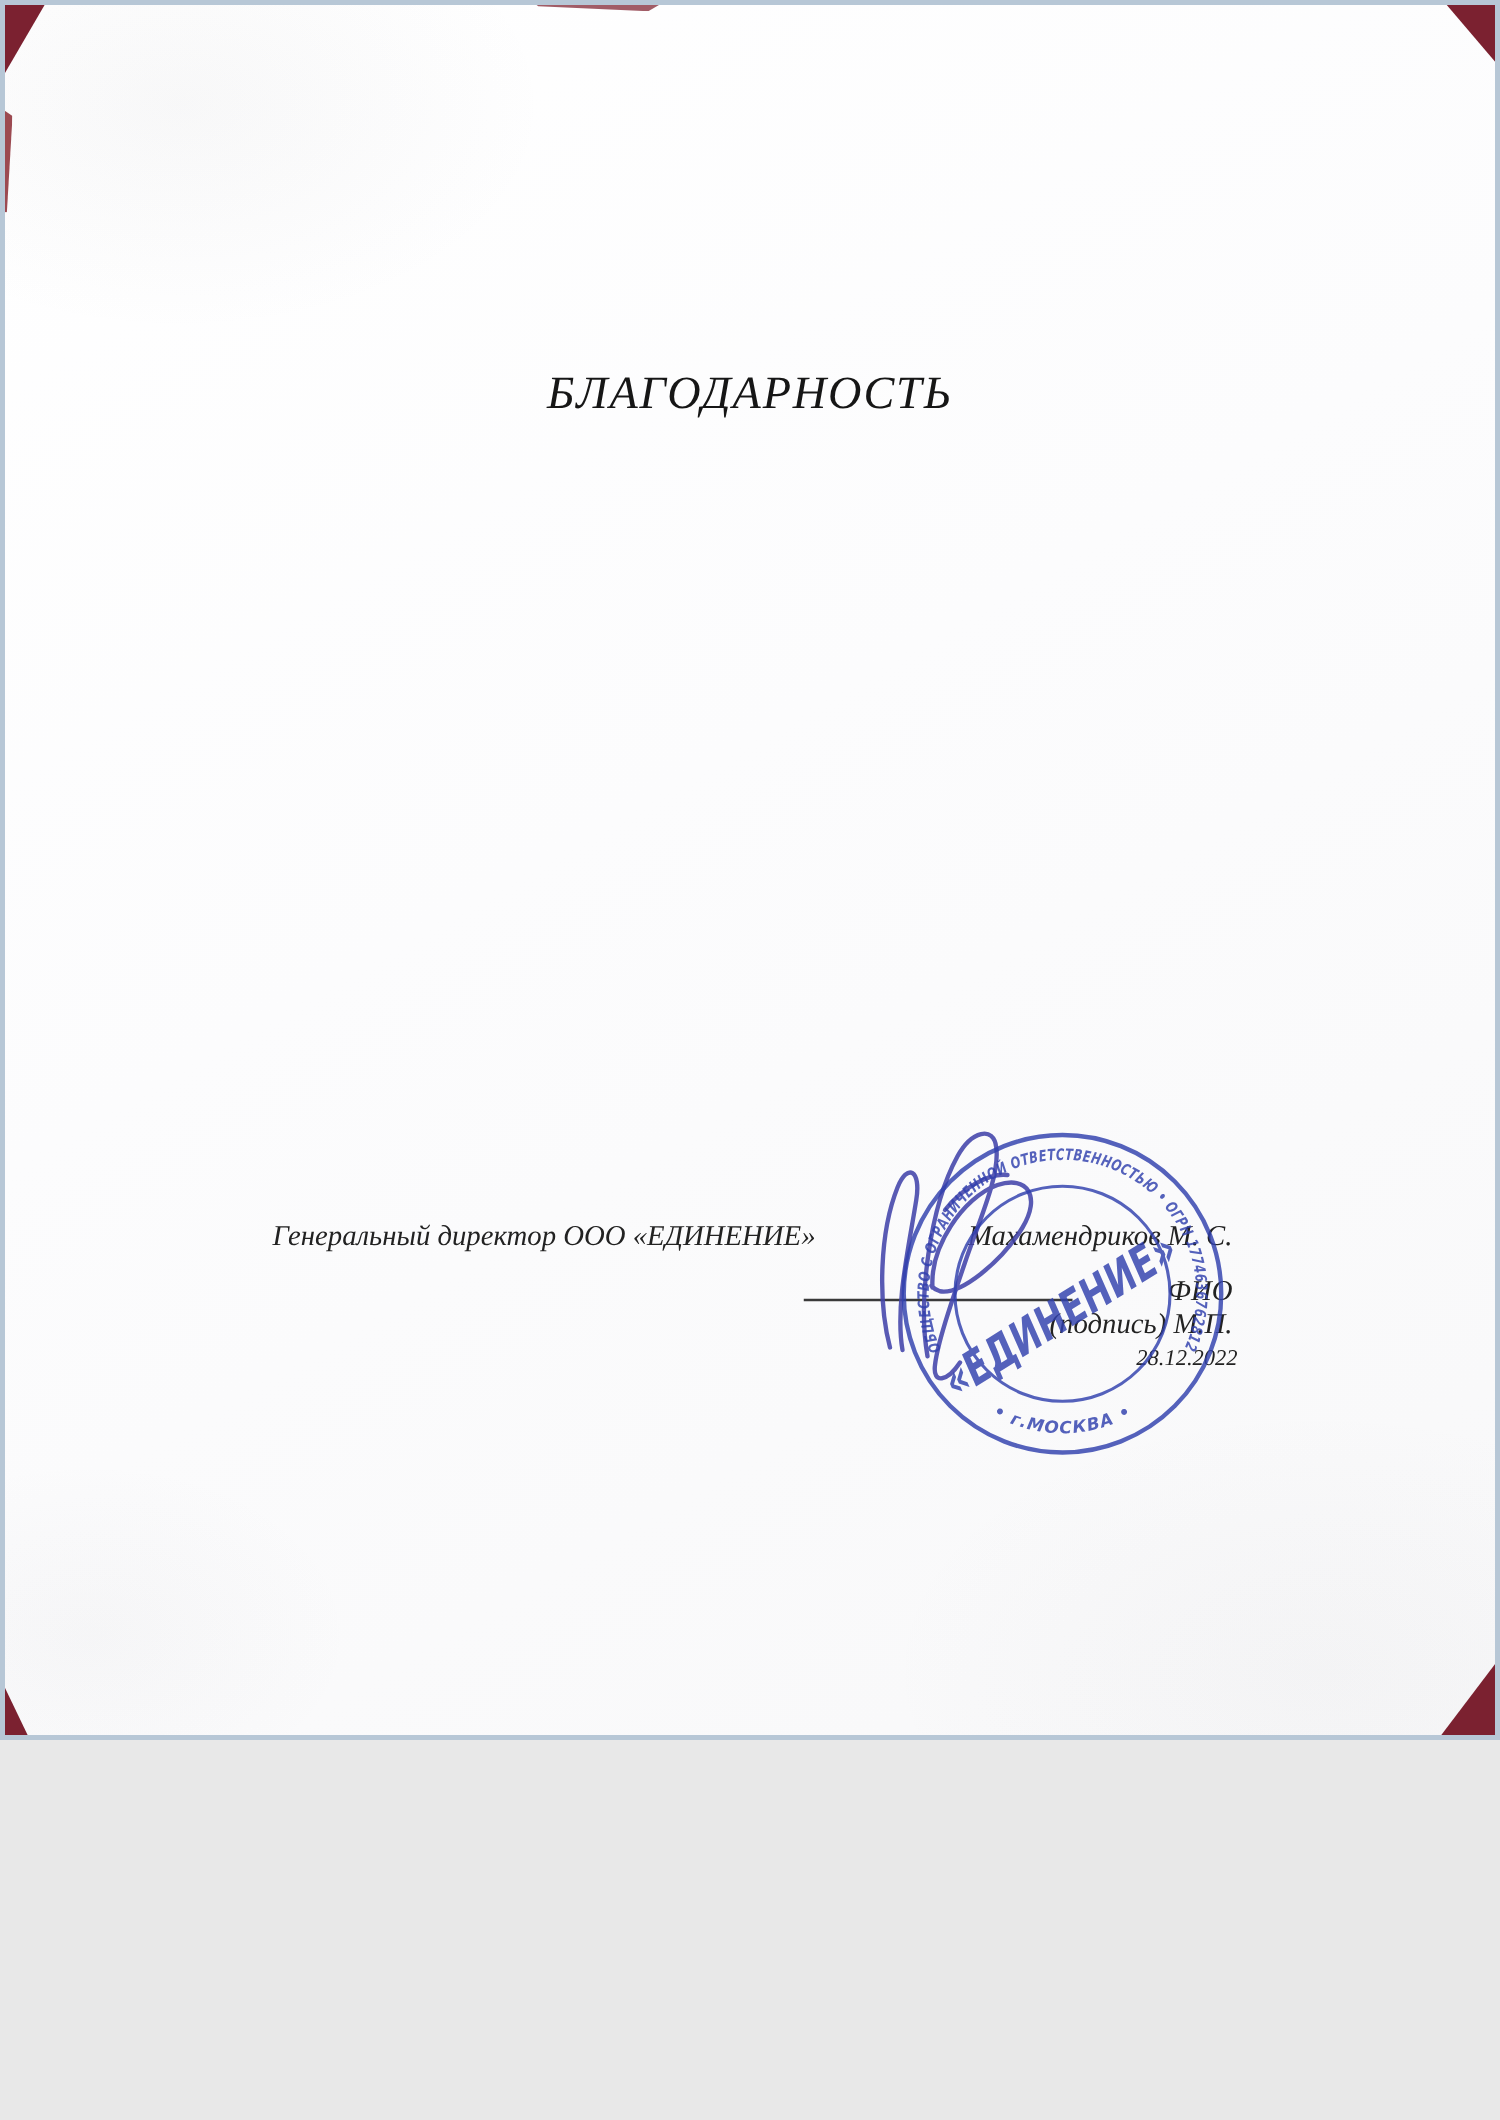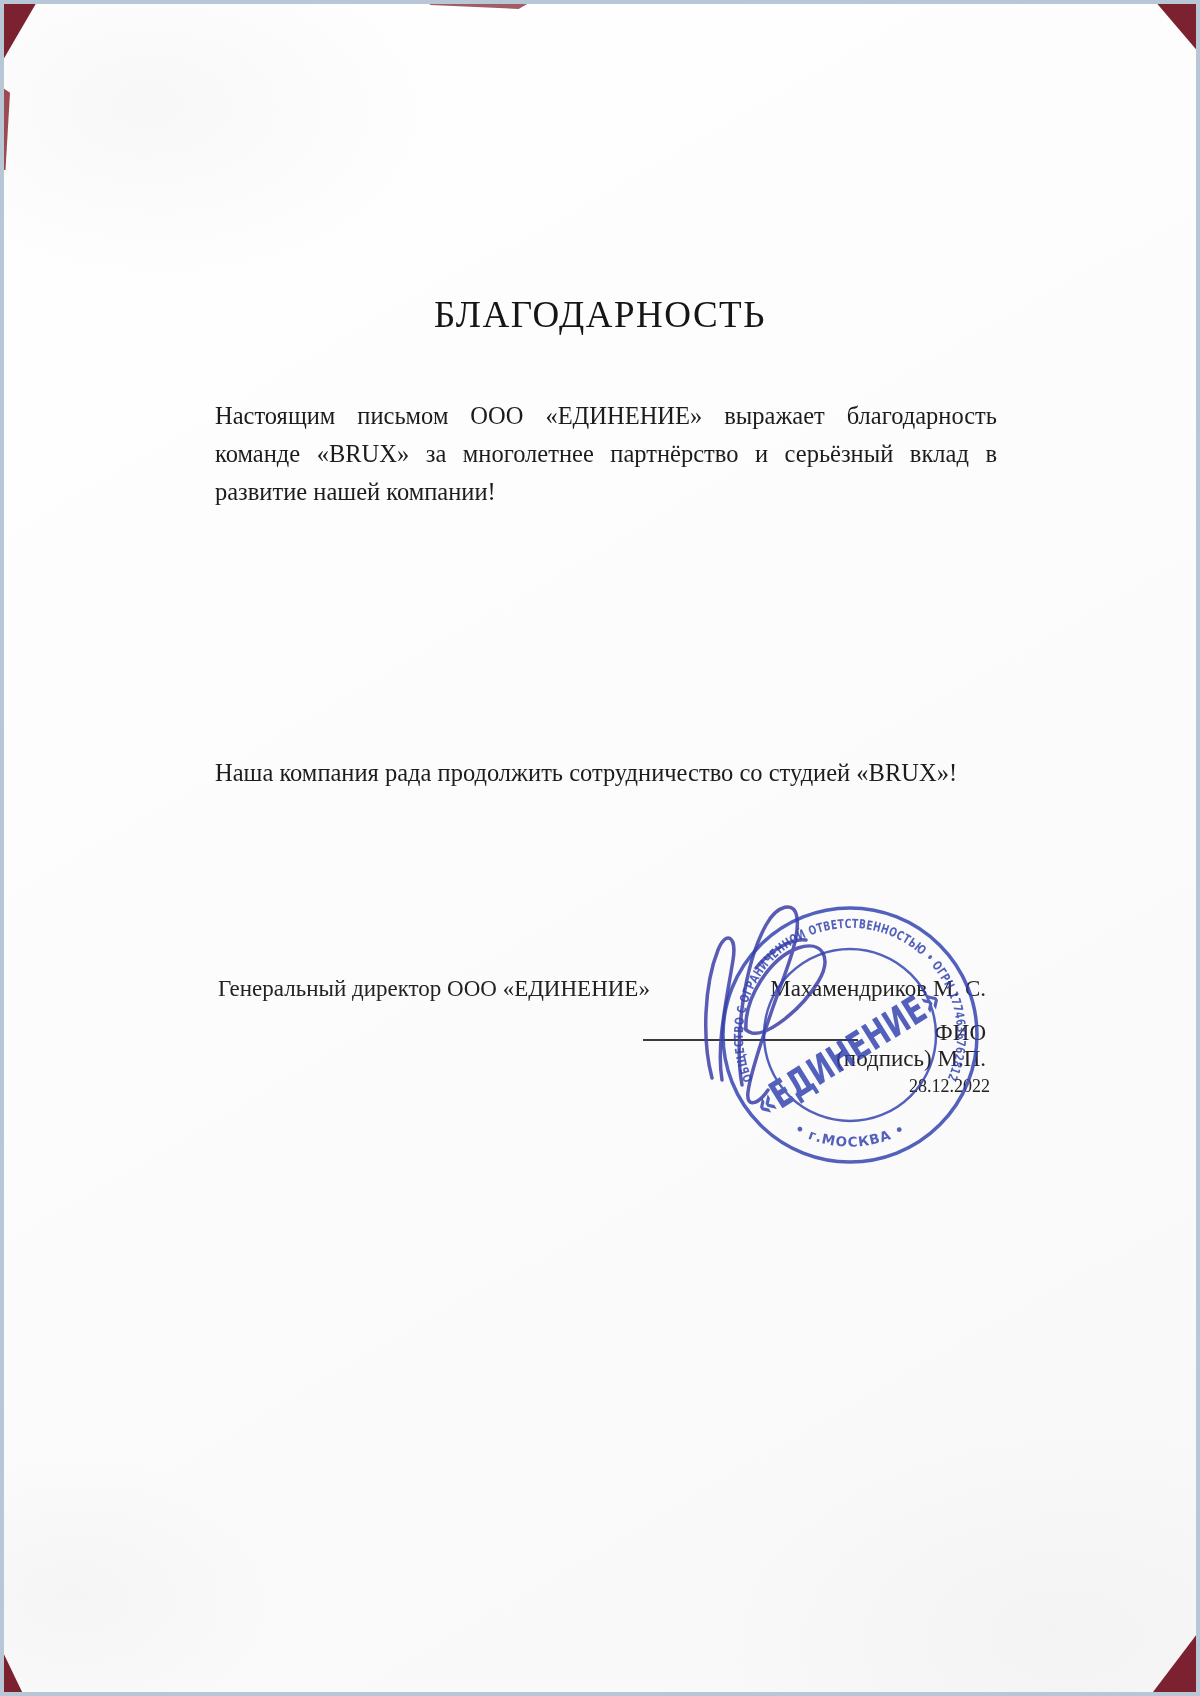--- a/index.html
+++ b/index.html
@@ -1,19 +1,19 @@
 <!DOCTYPE html>
 <html><head>
 <meta charset="utf-8">
 <style>
   html,body{margin:0;padding:0;background:#e8e8e8;}
   .canvas{
-    position:relative;width:1200px;height:1696px;overflow:hidden;
+    position:relative;width:1200px;height:1392px;overflow:hidden;
     background:linear-gradient(150deg,#ffffff 0%,#fcfcfd 45%,#f8f8f9 100%);
-    font-family:"Liberation Serif","DejaVu Serif",serif;color:#1e1e1e;
+    font-family:"Liberation Serif","DejaVu Serif",serif;color:#1e1e1e;font-style:italic;
   }
   .frame{position:absolute;inset:0;border:4px solid #b7c7d6;pointer-events:none;z-index:9;}
   .texture{position:absolute;inset:0;pointer-events:none;
     background:
       radial-gradient(420px 260px at 12% 6%, rgba(120,120,130,0.05), transparent 70%),
       radial-gradient(500px 300px at 88% 96%, rgba(120,120,130,0.04), transparent 70%),
       radial-gradient(300px 200px at 6% 94%, rgba(120,120,130,0.04), transparent 70%);
   }
   
   .wedge{position:absolute;z-index:8;}
@@ -52,22 +52,20 @@
   <div class="texture"></div>
 
   <div class="wedge wedge-tl"></div>
   <div class="wedge wedge-left"></div>
   <div class="wedge wedge-tr"></div>
   <div class="wedge wedge-top"></div>
   <div class="wedge wedge-bl"></div>
   <div class="wedge wedge-br"></div>
 
   <div class="title">БЛАГОДАРНОСТЬ</div>
-  <div class="para p1">Настоящим письмом ООО «ЕДИНЕНИЕ» выражает благодарность команде «BRUX» за многолетнее партнёрство и серьёзный вклад в развитие нашей компании!</div>
-  <div class="para p3">Наша компания рада продолжить сотрудничество со студией «BRUX»!</div>
 
   <div class="small director">Генеральный директор ООО «ЕДИНЕНИЕ»</div>
   <div class="small signer">Махамендриков М. С.</div>
   <div class="small fio">ФИО</div>
   <div class="small podpis">(подпись) М.П.</div>
   <div class="small date">28.12.2022</div>
 
   <div class="sig-line"></div>
 
   <svg class="overlay-svg" viewBox="0 0 1200 1696">

